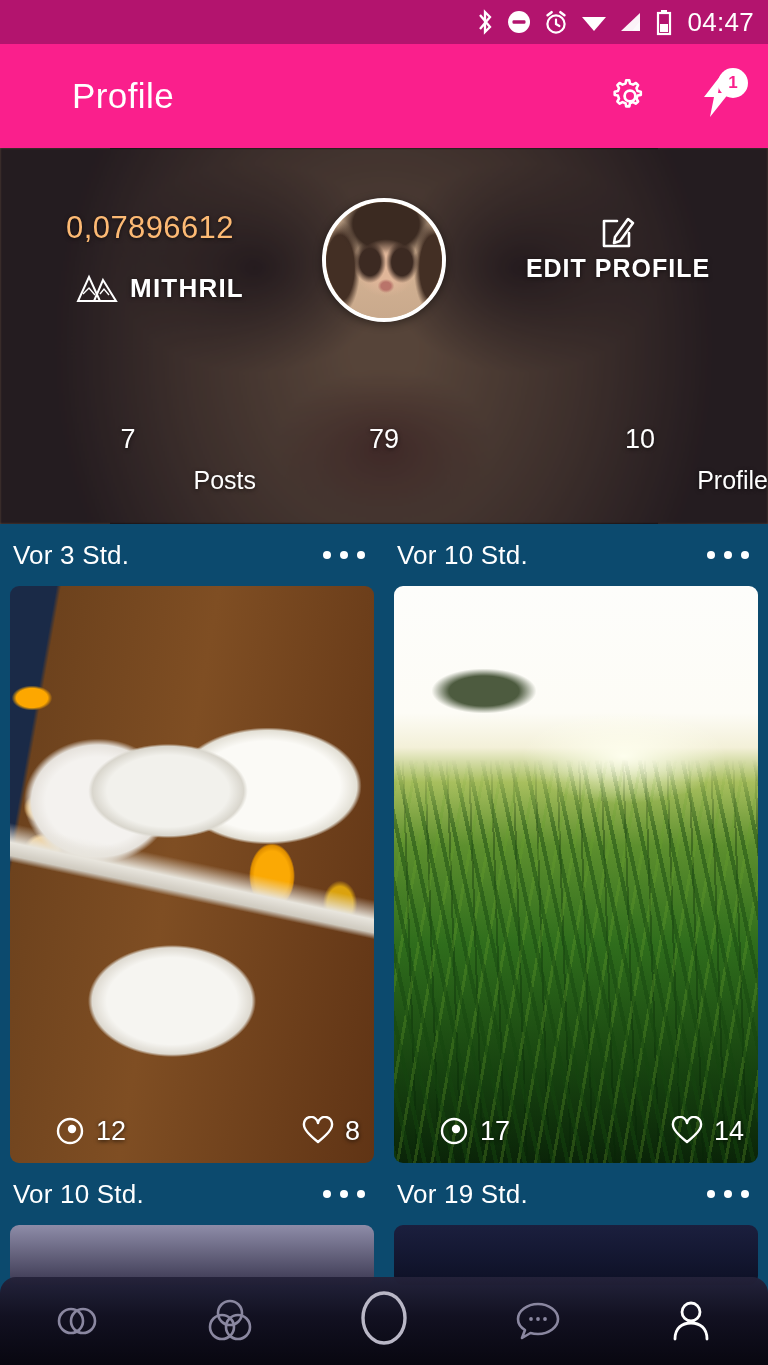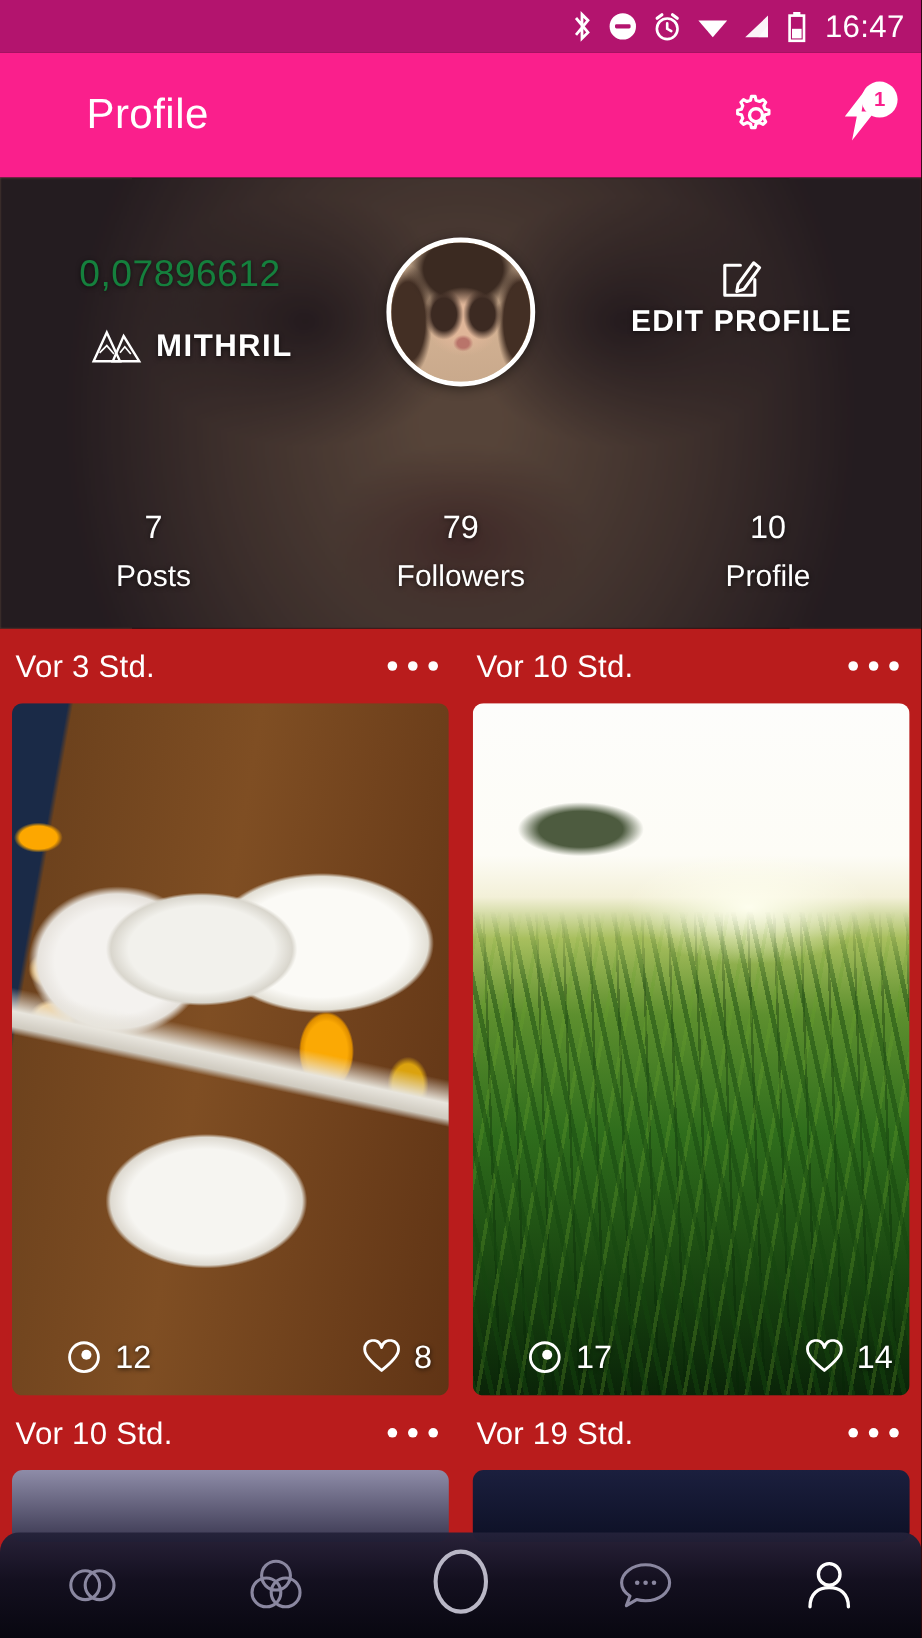--- a/index.html
+++ b/index.html
@@ -54,21 +54,21 @@
             background:linear-gradient(90deg,#7b6049,#5c4736); }
   .ph-side.l{ left:0; }
   .ph-side.r{ right:0; background:linear-gradient(270deg,#6d5747,#4a3a33); }
   .ph-veil{ position:absolute; inset:0; background:rgba(20,14,18,.25); }
 
   .ph-content{ position:absolute; inset:0; }
 
   .ph-top{ position:absolute; top:50px; left:0; width:768px; height:140px; }
 
   .stat-left{ position:absolute; left:0; top:12px; width:300px; text-align:center; }
-  .token-amount{ color:#15803d; font-size:31px; letter-spacing:.4px;
+  .token-amount{ color:#fdba74; font-size:31px; letter-spacing:.4px;
                  text-shadow:0 1px 4px rgba(0,0,0,.6); }
   .token-row{ display:flex; align-items:center; justify-content:center; gap:12px; margin-top:27px;padding-left:20px; }
   .token-name{ color:#fff; font-size:26px; font-weight:bold; letter-spacing:1.2px;
                text-shadow:0 1px 4px rgba(0,0,0,.6); }
 
   .avatar-wrap{
     position:absolute; left:50%; transform:translateX(-50%); top:0;
     width:124px; height:124px; border-radius:50%;
     border:4px solid #fff; overflow:hidden; background:#cbb292;
     box-shadow:0 2px 10px rgba(0,0,0,.45);
@@ -97,25 +97,25 @@
     color:#fff; font-size:27px; letter-spacing:.3px;
     text-shadow:0 1px 5px rgba(0,0,0,.65);
   }
 
   .stats-row{
     position:absolute; top:276px; left:0; width:768px;
     display:flex; align-items:flex-start;
   }
   .stat-cell{ flex:1; text-align:center; cursor:pointer; }
   .stat-num{ color:#fff; font-size:27px; text-shadow:0 1px 4px rgba(0,0,0,.6); }
-  .stat-lbl{ color:#fff; font-size:25px; margin-top:11px; text-shadow:0 1px 4px rgba(0,0,0,.6); }
+  .stat-lbl{ color:#fff; font-size:25px; margin-top:11px; text-shadow:0 1px 4px rgba(0,0,0,.6);text-align:right; }
 
   
   .feed{ position:absolute; top:524px; left:0; width:768px; height:841px;
-         background:#b91c1c; overflow:hidden; }
+         background:#0c4a6e; overflow:hidden; }
   .post-row{ display:flex; width:768px; }
   .post{ width:384px; padding:0 10px; }
   .post-head{ height:62px; display:flex; align-items:center; padding:0 3px; }
   .post-time{ color:#fff; font-size:26px; letter-spacing:.2px; }
   .post-menu{ margin-left:auto; display:flex; gap:9px; padding:12px 6px; cursor:pointer; }
   .dot{ width:8px; height:8px; border-radius:50%; background:#fff; display:block; }
 
   .post-media{
     position:relative; width:364px; height:577px; border-radius:9px; overflow:hidden;
   }
@@ -201,21 +201,21 @@
     </svg>
     <svg class="sb-ico" width="26" height="24" viewBox="0 0 26 24">
       <path d="M2 21 L21 21 L21 3 Z" fill="#fff" opacity=".95"></path>
       <path d="M13 21 L21 21 L21 11 Z" fill="#fff" opacity=".55"></path>
     </svg>
     <svg class="sb-ico" width="16" height="27" viewBox="0 0 16 27">
       <rect x="5" y="1" width="6" height="3" fill="#fff"></rect>
       <rect x="2" y="4" width="12" height="21" fill="none" stroke="#fff" stroke-width="2.2"></rect>
       <rect x="4" y="15" width="8" height="8" fill="#fff"></rect>
     </svg>
-    <span class="sb-time">16:47</span>
+    <span class="sb-time">04:47</span>
   </div>
 
   <div class="appbar">
     <span class="appbar-title">Profile</span>
     <div class="appbar-actions">
       <div class="icon-btn">
         <svg width="42" height="42" viewBox="0 0 42 42">
           <path d="M21 5.5 l3 1.1 2.9-1.6 2.2 2.2 -1.6 2.9 1.1 3 3.2 .7 v3.1 l-3.2 .7 -1.1 3 1.6 2.9 -2.2 2.2 -2.9-1.6 -3 1.1 -.7 3.2 h-3.1 l-.7-3.2 -3-1.1 -2.9 1.6 -2.2-2.2 1.6-2.9 -1.1-3 -3.2-.7 v-3.1 l3.2-.7 1.1-3 -1.6-2.9 2.2-2.2 2.9 1.6 3-1.1 .7-3.2 h3.1 z" transform="translate(0,3)" fill="none" stroke="#fff" stroke-width="2.6" stroke-linejoin="round"></path>
           <circle cx="21" cy="21" r="5.4" fill="none" stroke="#fff" stroke-width="2.8"></circle>
         </svg>
@@ -266,21 +266,20 @@
       </div>
 
 
       <div class="stats-row">
         <div class="stat-cell">
           <div class="stat-num">7</div>
           <div class="stat-lbl">Posts</div>
         </div>
         <div class="stat-cell">
           <div class="stat-num">79</div>
-          <div class="stat-lbl">Followers</div>
         </div>
         <div class="stat-cell">
           <div class="stat-num">10</div>
           <div class="stat-lbl">Profile</div>
         </div>
       </div>
     </div>
   </div>
 
   <div class="feed">

